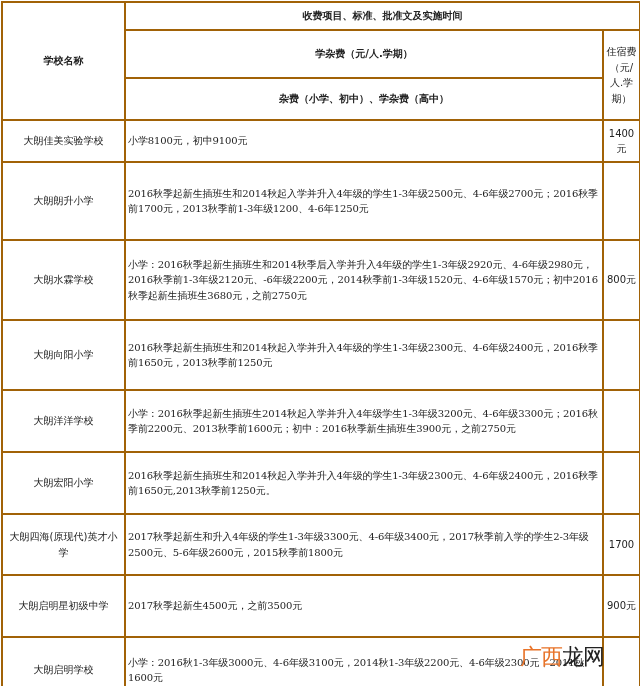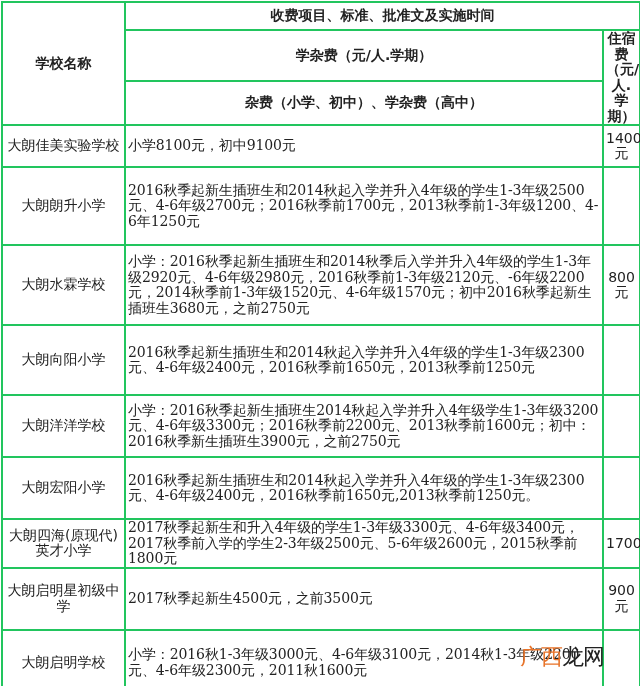--- a/index.html
+++ b/index.html
@@ -1,26 +1,26 @@
 <!DOCTYPE html>
 <html><head>
 <meta charset="utf-8">
 <style>
   html, body { margin: 0; padding: 0; background: #ffffff; }
   body { width: 640px; height: 686px; overflow: hidden; position: relative;
          font-family: "DejaVu Sans", "Liberation Sans", sans-serif; color: #222; }
   table.fees { border-collapse: collapse; position: absolute; left: 1px; top: 1px;
                width: 638px; table-layout: fixed; }
-  table.fees td { border: 2px solid #22c55e; padding: 0 2px; vertical-align: middle;
-                  font-size: 14px; line-height: 15.5px; }
+  table.fees td { border: 2px solid #a16207; padding: 0 2px; vertical-align: middle;
+                  font-size: 10px; line-height: 15.5px; }
   .h { font-weight: bold; text-align: center; font-size: 12px; }
   .name { text-align: center; font-size: 12.5px; line-height: 16px; }
   .detail { text-align: left; font-family: "DejaVu Serif", "Liberation Serif", serif; font-size: 11px; letter-spacing: -0.1px; }
   .dorm { text-align: center; font-size: 11px; padding: 0 1px; margin-left: 34px; }
-  .dorm-h { text-align: center; font-weight: bold; font-size: 12px; line-height: 16px; padding: 0; }
+  .dorm-h { text-align: center; font-weight: normal; font-size: 12px; line-height: 16px; padding: 0; }
   .watermark { position: absolute; right: 36px; bottom: 14px; font-size: 22px; line-height: 30px;
                font-family: "DejaVu Sans", sans-serif; letter-spacing: -1px; }
   .watermark .a { color: #e8742a; }
   .watermark .b { color: #222; }
 </style>
 </head>
 <body>
 
 <table class="fees">
   <colgroup>
@@ -64,21 +64,21 @@
   <tr style="height:62px">
     <td class="name">大朗洋洋学校</td>
     <td class="detail">小学：2016秋季起新生插班生2014秋起入学并升入4年级学生1-3年级3200元、4-6年级3300元；2016秋季前2200元、2013秋季前1600元；初中：2016秋季新生插班生3900元，之前2750元</td>
     <td class="dorm"></td>
   </tr>
   <tr style="height:62px">
     <td class="name">大朗宏阳小学</td>
     <td class="detail">2016秋季起新生插班生和2014秋起入学并升入4年级的学生1-3年级2300元、4-6年级2400元，2016秋季前1650元,2013秋季前1250元。</td>
     <td class="dorm"></td>
   </tr>
-  <tr style="height:44px">
+  <tr style="height:61px">
     <td class="name">大朗四海(原现代)英才小学</td>
     <td class="detail">2017秋季起新生和升入4年级的学生1-3年级3300元、4-6年级3400元，2017秋季前入学的学生2-3年级2500元、5-6年级2600元，2015秋季前1800元</td>
     <td class="dorm">1700</td>
   </tr>
   <tr style="height:62px">
     <td class="name">大朗启明星初级中学</td>
     <td class="detail">2017秋季起新生4500元，之前3500元</td>
     <td class="dorm">900元</td>
   </tr>
   <tr style="height:66px">

